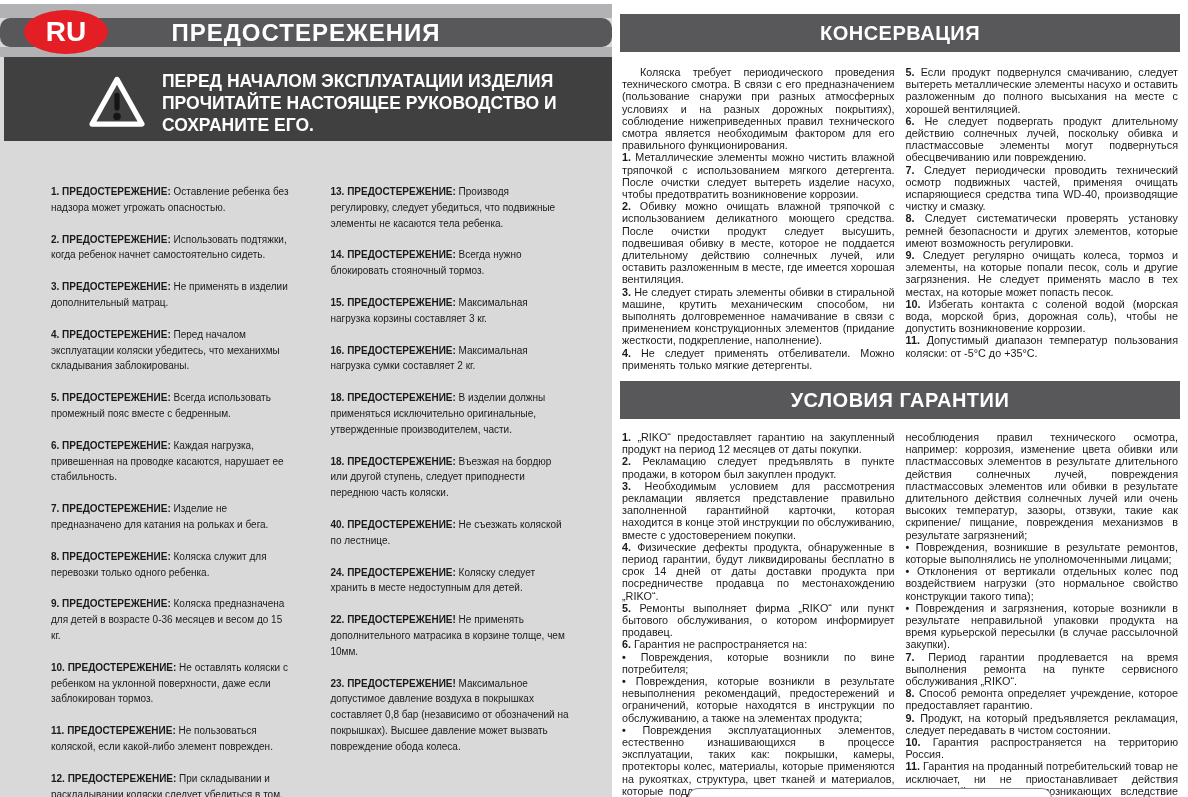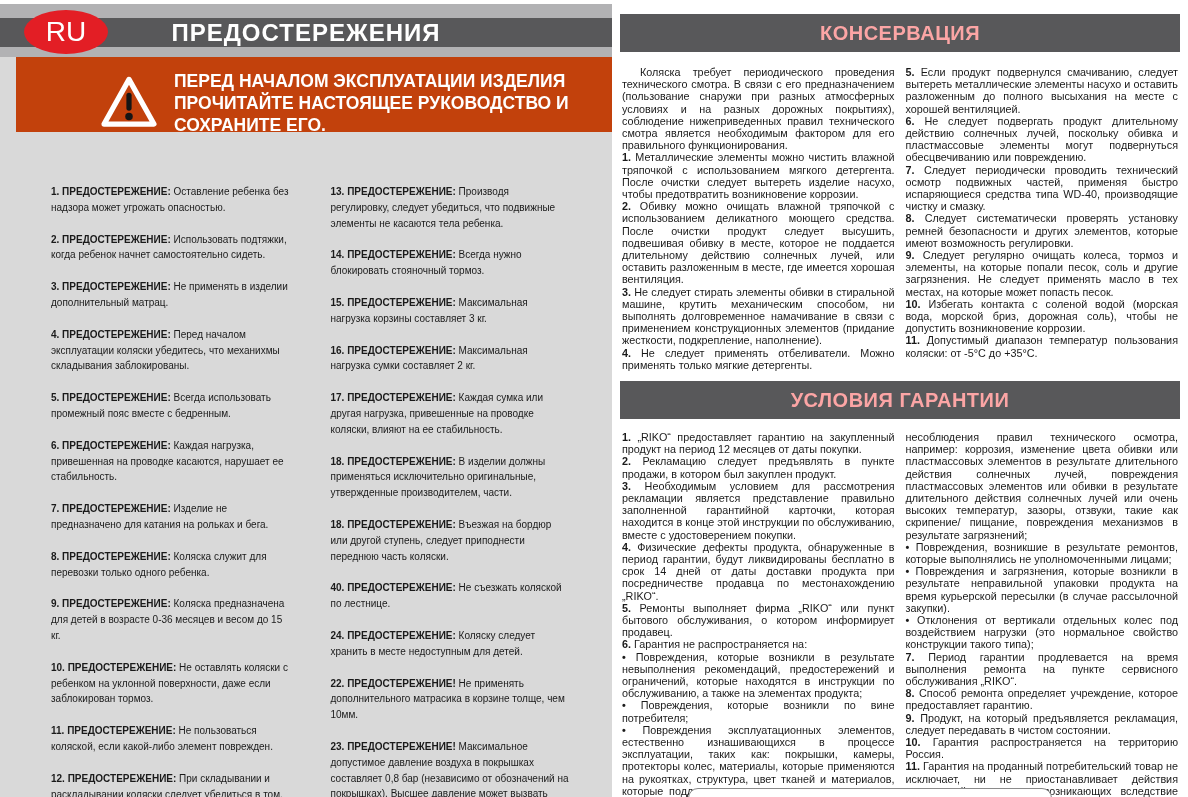--- a/index.html
+++ b/index.html
@@ -7,39 +7,39 @@
     width:1188px;height:797px;position:relative;overflow:hidden;
     background:#ffffff;font-family:"Liberation Sans",sans-serif;color:#1a1a1a;
   }
   
   .left-page{position:absolute;left:0;top:0;width:612px;height:797px;background:#d9d9d9;}
   .top-white{position:absolute;left:0;top:0;width:100%;height:4px;background:#ffffff;}
   .strip{position:absolute;left:0;width:100%;background:#b2b2b4;}
   .strip.s1{top:4px;height:14px;}
   .strip.s2{top:47px;height:10px;}
   .dark-bar-left{position:absolute;left:0;top:18px;width:100%;height:29px;background:#58585a;
-    display:flex;align-items:center;justify-content:center;}
+    display:flex;align-items:center;justify-content:center;border-radius:10px;}
   .left-title{color:#fff;font-weight:bold;font-size:24px;letter-spacing:1px;line-height:1;}
   .lang-badge{position:absolute;left:24px;top:10px;width:84px;height:44px;background:#e31e25;
     border-radius:50%;display:flex;align-items:center;justify-content:center;
-    color:#fff;font-weight:normal;font-size:28px;z-index:3;}
-  .red-banner{position:absolute;left:16px;top:57px;width:100%;height:75px;background:#c2410c;}
+    color:#fff;font-weight:bold;font-size:28px;z-index:3;}
+  .red-banner{position:absolute;left:4px;top:57px;width:100%;height:84px;background:#404040;}
   .tri-wrap{position:absolute;left:84px;top:17px;width:58px;height:56px;}
   .banner-text{position:absolute;left:158px;top:13px;right:12px;color:#fff;font-weight:bold;
     font-size:17.5px;line-height:22px;}
   .warn-cols{position:absolute;left:35px;top:168px;width:550px;display:flex;gap:9px;}
   .warn-col{flex:1;min-width:0;}
   .warn-item{margin:16px;font-size:10px;line-height:15.8px;text-align:left;}
   .warn-item b{font-weight:bold;}
   
   .right-page{position:absolute;left:612px;top:0;width:576px;height:797px;background:#ffffff;}
   .section-bar{margin:0 8px;height:38px;background:#58585a;display:flex;align-items:center;
     justify-content:center;}
   .section-bar.first{margin-top:14px;}
-  .section-title{color:#fca5a5;font-weight:bold;font-size:20px;letter-spacing:0.5px;line-height:1;}
+  .section-title{color:#ffffff;font-weight:bold;font-size:20px;letter-spacing:0.5px;line-height:1;}
   .cols{margin:0 8px;padding:0 2px;display:flex;gap:11px;}
   .cols.consv{margin-top:14px;height:315px;}
   .cols.guar{margin-top:12px;}
   .col{flex:1;min-width:0;}
   .para{margin:0;font-size:10.8px;line-height:12.2px;text-align:justify;}
   .para b{font-weight:bold;}
   .para.intro{text-indent:18px;}
   .cutoff-box{position:absolute;left:76px;top:788px;width:362px;height:30px;background:#fff;
     border:1px solid #8a8a8a;border-radius:10px;}
 </style>
@@ -96,21 +96,20 @@
     <div class="warn-col">
 
         <p class="warn-item"><b>13. ПРЕДОСТЕРЕЖЕНИЕ:</b> <span>Производя регулировку, следует убедиться, что подвижные элементы не касаются тела ребенка.</span></p>
 
         <p class="warn-item"><b>14. ПРЕДОСТЕРЕЖЕНИЕ:</b> <span>Всегда нужно блокировать стояночный тормоз.</span></p>
 
         <p class="warn-item"><b>15. ПРЕДОСТЕРЕЖЕНИЕ:</b> <span>Максимальная нагрузка корзины составляет 3 кг.</span></p>
 
         <p class="warn-item"><b>16. ПРЕДОСТЕРЕЖЕНИЕ:</b> <span>Максимальная нагрузка сумки составляет 2 кг.</span></p>
 
-        <p class="warn-item"><b>17. ПРЕДОСТЕРЕЖЕНИЕ:</b> <span>Каждая сумка или другая нагрузка, привешенные на проводке коляски, влияют на ее стабильность.</span></p>
 
         <p class="warn-item"><b>18. ПРЕДОСТЕРЕЖЕНИЕ:</b> <span>В изделии должны применяться исключительно оригинальные, утвержденные производителем, части.</span></p>
 
         <p class="warn-item"><b>18. ПРЕДОСТЕРЕЖЕНИЕ:</b> <span>Въезжая на бордюр или другой ступень, следует приподнести переднюю часть коляски.</span></p>
 
         <p class="warn-item"><b>40. ПРЕДОСТЕРЕЖЕНИЕ:</b> <span>Не съезжать коляской по лестнице.</span></p>
 
         <p class="warn-item"><b>24. ПРЕДОСТЕРЕЖЕНИЕ:</b> <span>Коляску следует хранить в месте недоступным для детей.</span></p>
 
         <p class="warn-item"><b>22. ПРЕДОСТЕРЕЖЕНИЕ!</b> <span>Не применять дополнительного матрасика в корзине толще, чем 10мм.</span></p>
@@ -139,21 +138,21 @@
 
           <p class="para"><b>4.</b> <span>Не следует применять отбеливатели. Можно применять только мягкие детергенты.</span></p>
         </div>
     </div>
     <div class="col">
 
         <p class="para"><b>5.</b> <span>Если продукт подвернулся смачиванию, следует вытереть металлические элементы насухо и оставить разложенным до полного высыхания на месте с хорошей вентиляцией.</span></p>
 
         <p class="para"><b>6.</b> <span>Не следует подвергать продукт длительному действию солнечных лучей, поскольку обивка и пластмассовые элементы могут подвернуться обесцвечиванию или повреждению.</span></p>
 
-        <p class="para"><b>7.</b> <span>Следует периодически проводить технический осмотр подвижных частей, применяя быстро испаряющиеся средства типа WD-40, производящие чистку и смазку.</span></p>
+        <p class="para"><b>7.</b> <span>Следует периодически проводить технический осмотр подвижных частей, применяя очищать испаряющиеся средства типа WD-40, производящие чистку и смазку.</span></p>
 
         <p class="para"><b>8.</b> <span>Следует систематически проверять установку ремней безопасности и других элементов, которые имеют возможность регулировки.</span></p>
 
         <p class="para"><b>9.</b> <span>Следует регулярно очищать колеса, тормоз и элементы, на которые попали песок, соль и другие загрязнения. Не следует применять масло в тех местах, на которые может попасть песок.</span></p>
 
         <p class="para"><b>10.</b> <span>Избегать контакта с соленой водой (морская вода, морской бриз, дорожная соль), чтобы не допустить возникновение коррозии.</span></p>
 
         <p class="para"><b>11.</b> <span>Допустимый диапазон температур пользования коляски: от -5°C до +35°C.</span></p>
       </div>
   </div>
@@ -170,36 +169,36 @@
         <p class="para"><b>2.</b> <span>Рекламацию следует предъявлять в пункте продажи, в котором был закуплен продукт.</span></p>
 
         <p class="para"><b>3.</b> <span>Необходимым условием для рассмотрения рекламации является представление правильно заполненной гарантийной карточки, которая находится в конце этой инструкции по обслуживанию, вместе с удостоверением покупки.</span></p>
 
         <p class="para"><b>4.</b> <span>Физические дефекты продукта, обнаруженные в период гарантии, будут ликвидированы бесплатно в срок 14 дней от даты доставки продукта при посредничестве продавца по местонахождению „RIKO“.</span></p>
 
         <p class="para"><b>5.</b> <span>Ремонты выполняет фирма „RIKO“ или пункт бытового обслуживания, о котором информирует продавец.</span></p>
 
         <p class="para"><b>6.</b> <span>Гарантия не распространяется на:</span></p>
 
+        <p class="para"><b>•</b> <span>Повреждения, которые возникли по вине потребителя;</span></p>
+
         <p class="para"><b>•</b> <span>Повреждения, которые возникли в результате невыполнения рекомендаций, предостережений и ограничений, которые находятся в инструкции по обслуживанию, а также на элементах продукта;</span></p>
 
-        <p class="para"><b>•</b> <span>Повреждения, которые возникли по вине потребителя;</span></p>
-
         <p class="para"><b>•</b> <span>Повреждения эксплуатационных элементов, естественно изнашивающихся в процессе эксплуатации, таких как: покрышки, камеры, протекторы колес, материалы, которые применяются на рукоятках, структура, цвет тканей и материалов, которые поддаются трению, втулки в колесах, оси, надписи;</span></p>
 
       </div>
     <div class="col">
 
         <p class="para"><b></b> <span>несоблюдения правил технического осмотра, например: коррозия, изменение цвета обивки или пластмассовых элементов в результате длительного действия солнечных лучей, повреждения пластмассовых элементов или обивки в результате длительного действия солнечных лучей или очень высоких температур, зазоры, отзвуки, такие как скрипение/ пищание, повреждения механизмов в результате загрязнений;</span></p>
 
         <p class="para"><b>•</b> <span>Повреждения, возникшие в результате ремонтов, которые выполнялись не уполномоченными лицами;</span></p>
 
+        <p class="para"><b>•</b> <span>Отклонения от вертикали отдельных колес под воздействием нагрузки (это нормальное свойство конструкции такого типа);</span></p>
+
         <p class="para"><b>•</b> <span>Повреждения и загрязнения, которые возникли в результате неправильной упаковки продукта на время курьерской пересылки (в случае рассылочной закупки).</span></p>
-
-        <p class="para"><b>•</b> <span>Отклонения от вертикали отдельных колес под воздействием нагрузки (это нормальное свойство конструкции такого типа);</span></p>
 
         <p class="para"><b>7.</b> <span>Период гарантии продлевается на время выполнения ремонта на пункте сервисного обслуживания „RIKO“.</span></p>
 
         <p class="para"><b>8.</b> <span>Способ ремонта определяет учреждение, которое предоставляет гарантию.</span></p>
 
         <p class="para"><b>9.</b> <span>Продукт, на который предъявляется рекламация, следует передавать в чистом состоянии.</span></p>
 
         <p class="para"><b>10.</b> <span>Гарантия распространяется на территорию Россия.</span></p>
 
         <p class="para"><b>11.</b> <span>Гарантия на проданный потребительский товар не исключает, ни не приостанавливает действия полномочий покупателя, возникающих вследствие некондиционности товара.</span></p>

